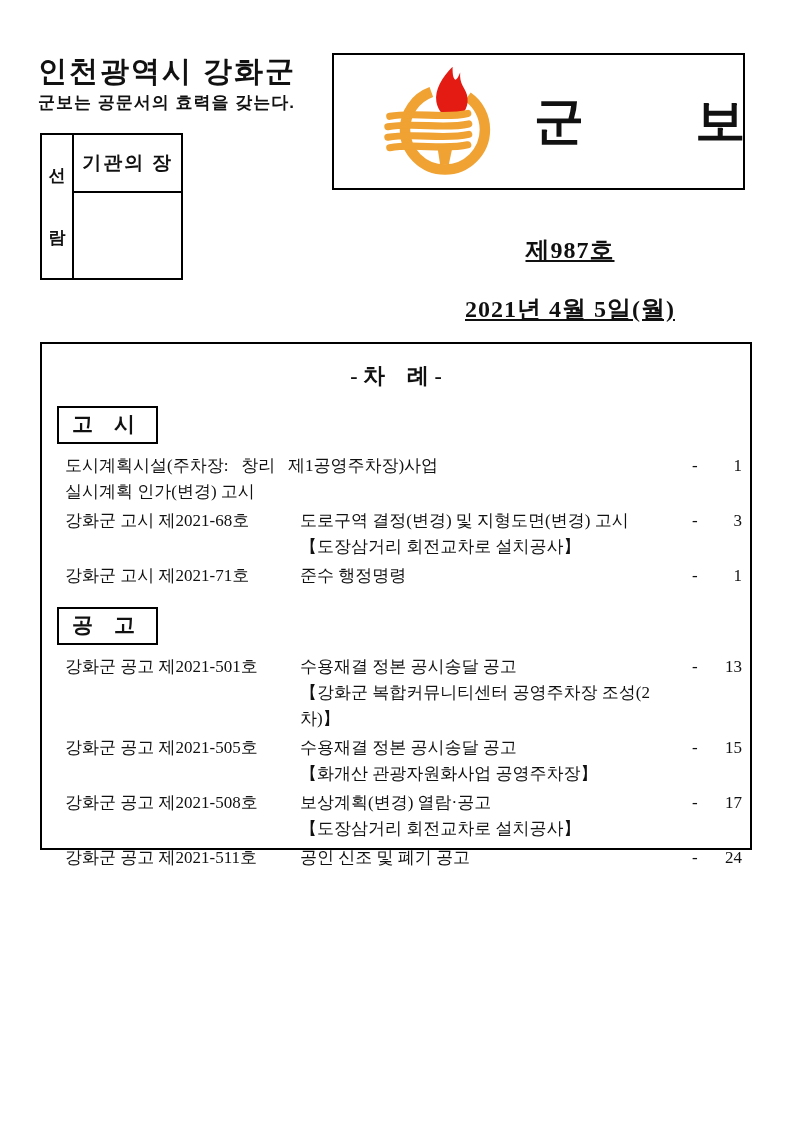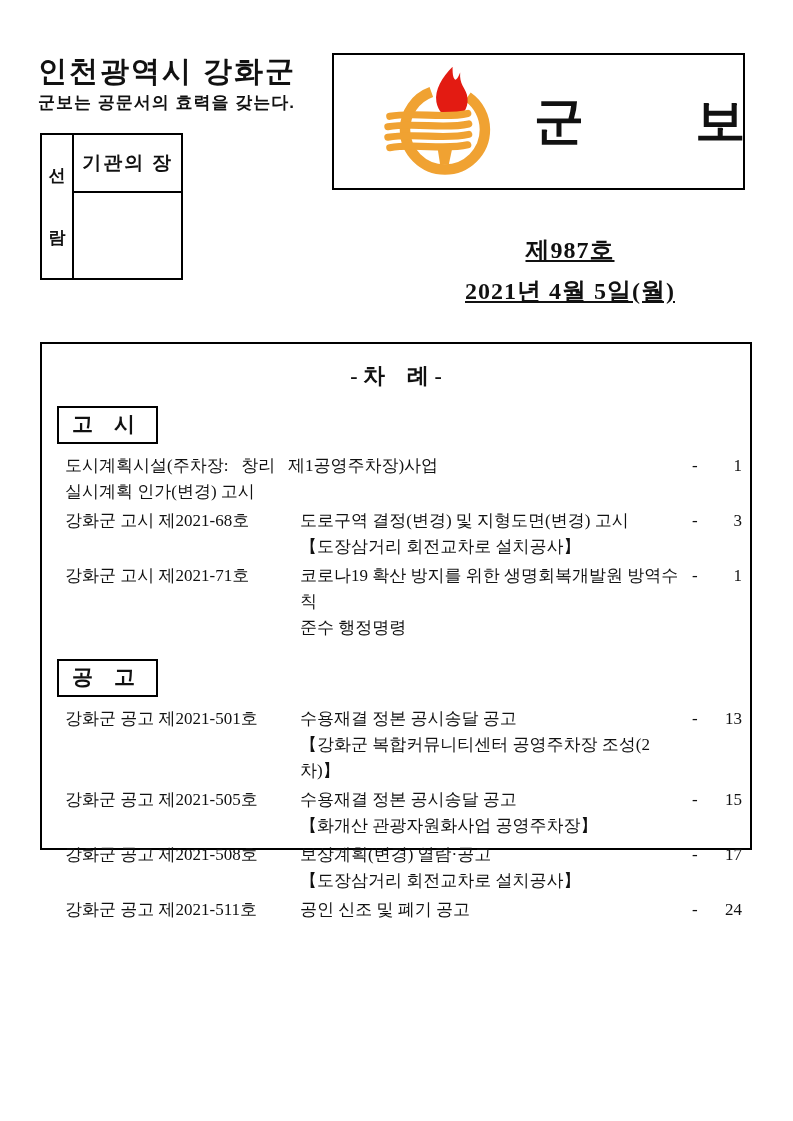--- a/index.html
+++ b/index.html
@@ -62,21 +62,21 @@
     white-space:pre;
   }
 
   
   .issue-block {
     position:absolute; left:380px; top:234px; width:380px;
     text-align:center;
     text-decoration:underline;
   }
   .issue-no   { font-weight:bold; font-size:24px; letter-spacing:1px; white-space:pre; }
-  .issue-date { font-weight:bold; font-size:24px; letter-spacing:1px; margin-top:9px; white-space:pre; }
+  .issue-date { font-weight:bold; font-size:24px; letter-spacing:1px; margin-top:27px; white-space:pre; }
 
   
   .toc-box {
     position:absolute; left:40px; top:342px;
     width:712px; height:508px;
     border:2px solid #000; box-sizing:border-box;
   }
   .toc-title {
     text-align:center; margin-top:17px;
     font-weight:bold; font-size:22px;
@@ -177,21 +177,20 @@
       </div>
       <div class="e-ref">
         <span class="e-dash">-</span>
         <span class="e-page">3</span>
       </div>
     </div>
 
     <div class="entry">
       <div class="e-no">강화군 고시 제2021-71호</div>
       <div class="e-body">
-        <div class="e-line">코로나19 확산 방지를 위한 생명회복개발원 방역수칙</div>
         <div class="e-line">준수 행정명령</div>
       </div>
       <div class="e-ref">
         <span class="e-dash">-</span>
         <span class="e-page">1</span>
       </div>
     </div>
   </div>
 
   

